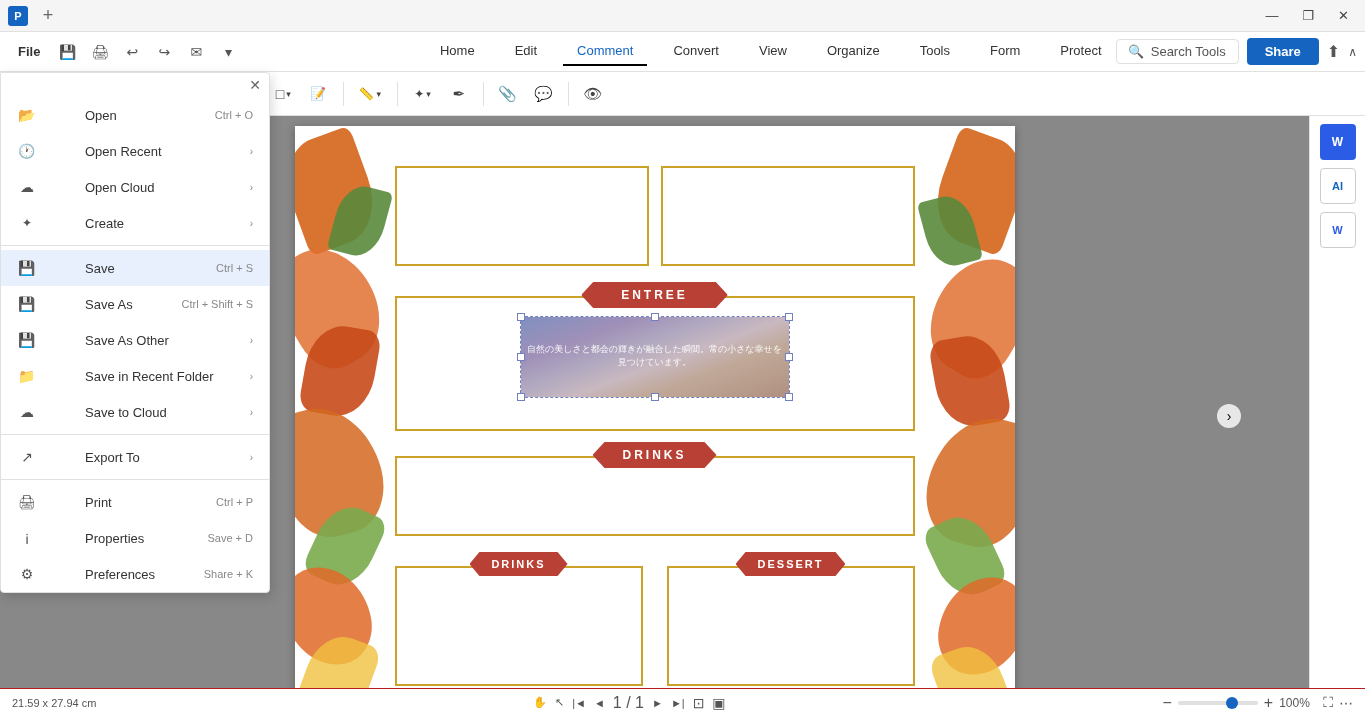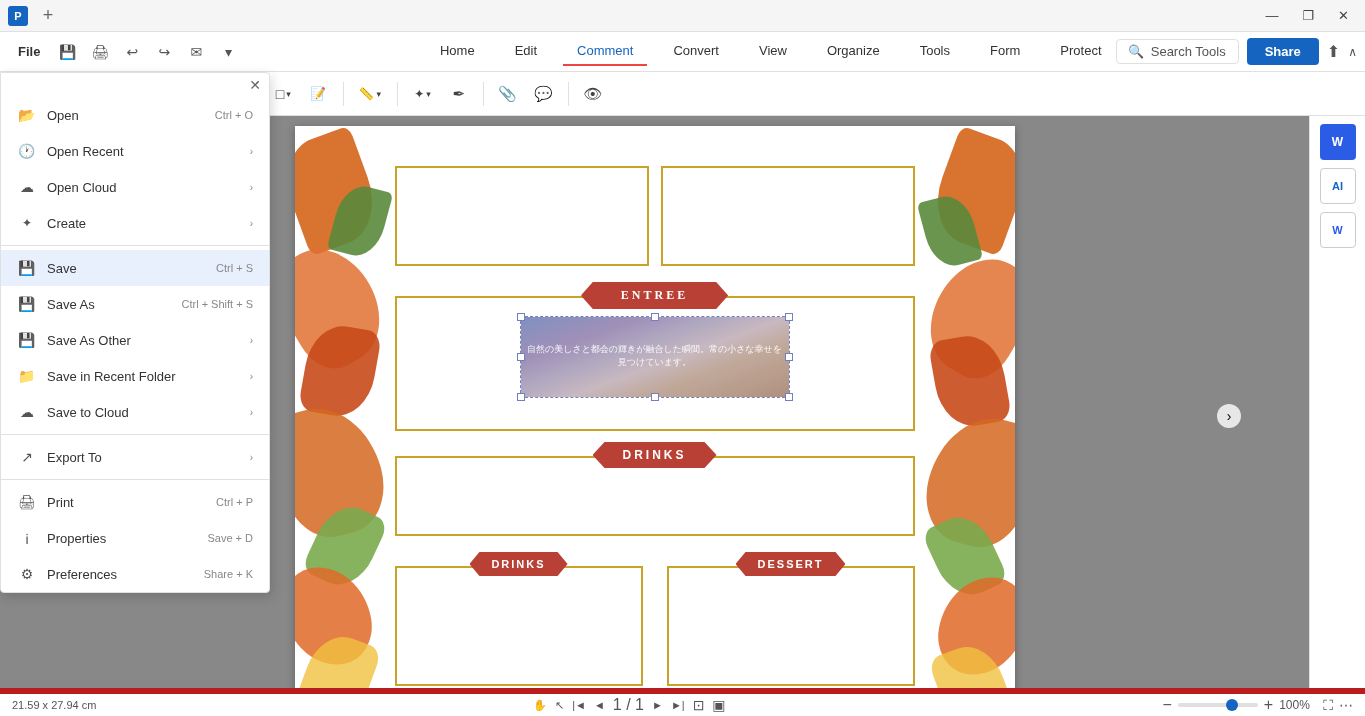--- a/index.html
+++ b/index.html
@@ -22,21 +22,21 @@
     
     .menu-bar {
       display: flex; align-items: center; height: 40px; background: white;
       padding: 0 8px; border-bottom: 1px solid #e0e0e0;
     }
     .menu-left { display: flex; align-items: center; gap: 4px; flex: 1; }
     .menu-file { font-size: 13px; font-weight: 600; color: #333; padding: 4px 10px; cursor: pointer; }
     .menu-icon-btn { width: 28px; height: 28px; display: flex; align-items: center; justify-content: center; cursor: pointer; color: #555; font-size: 14px; border-radius: 4px; }
     .menu-center { display: flex; gap: 12px; }
     .menu-item { font-size: 13px; color: #333; padding: 6px 14px; cursor: pointer; border-radius: 4px; }
-    .menu-item.active { color: #1565c0; border-bottom: 2px solid #ef4444; border-radius: 0; }
+    .menu-item.active { color: #1565c0; border-bottom: 2px solid #000000; border-radius: 0; }
     .menu-right { display: flex; align-items: center; gap: 8px; }
     .search-tools { display: flex; align-items: center; gap: 6px; padding: 4px 12px; border: 1px solid #e0e0e0; border-radius: 4px; font-size: 13px; color: #555; cursor: pointer; }
     .share-btn { background: #1565c0; color: white; border: none; padding: 6px 18px; border-radius: 4px; font-size: 13px; font-weight: 600; cursor: pointer; }
     .upload-icon { font-size: 16px; color: #555; cursor: pointer; }
     .expand-icon { font-size: 12px; color: #555; cursor: pointer; }
 
     
     .toolbar {
       display: flex; align-items: center; height: 44px; background: white;
       padding: 0 12px; border-bottom: 1px solid #e0e0e0; gap: 4px;
@@ -53,21 +53,21 @@
       position: absolute; top: 72px; left: 0; width: 270px;
       background: white; border: 1px solid #e0e0e0; box-shadow: 2px 4px 12px rgba(0,0,0,0.15);
       z-index: 100; border-radius: 0 4px 4px 4px;
     }
     .dropdown-item {
       display: flex; align-items: center; padding: 8px 16px;
       cursor: pointer; font-size: 13px; color: #333; position: relative;
     }
     .dropdown-item.active { background: #e8f0fe; }
     .dropdown-item .icon { width: 20px; height: 20px; margin-right: 10px; display: flex; align-items: center; justify-content: center; font-size: 14px; color: #555; }
-    .dropdown-item .label { flex: 1; }
+    .dropdown-item .label { flex: 1; margin-left: 38px; }
     .dropdown-item .shortcut { font-size: 11px; color: #888; margin-left: auto; }
     .dropdown-item .arrow { font-size: 10px; color: #888; margin-left: 8px; }
     .dropdown-separator { height: 1px; background: #e0e0e0; margin: 4px 0; }
 
     
     .pdf-area {
       flex: 1; background: #888; overflow: hidden; position: relative;
       display: flex; align-items: flex-start; justify-content: center;
     }
     .pdf-page {
@@ -79,21 +79,21 @@
     
     .sidebar-right {
       width: 56px; background: white; border-left: 1px solid #e0e0e0;
       display: flex; flex-direction: column; align-items: center; padding-top: 8px; gap: 8px;
     }
     .sidebar-icon { width: 36px; height: 36px; display: flex; align-items: center; justify-content: center; cursor: pointer; font-size: 16px; color: #555; border-radius: 4px; }
 
     
     .bottom-bar {
       position: absolute; bottom: 0; left: 0; right: 0; height: 28px;
-      background: white; border-top: 6px solid #b91c1c;
+      background: white; border-top: 1px solid #b91c1c;
       display: flex; align-items: center; padding: 0 12px; gap: 8px; font-size: 11px; color: #555;
     }
     .bottom-center { flex: 1; display: flex; align-items: center; justify-content: center; gap: 8px; }
     .bottom-right { display: flex; align-items: center; gap: 6px; }
     .zoom-slider { width: 80px; height: 4px; background: #e0e0e0; border-radius: 2px; position: relative; }
     .zoom-thumb { position: absolute; top: -4px; left: 60%; width: 12px; height: 12px; background: #1565c0; border-radius: 50%; }
 
     
     .nav-arrow {
       position: absolute; top: 50%; transform: translateY(-50%);
@@ -230,21 +230,21 @@
           <div style="position:absolute;top:520px;right:20px;width:65px;height:85px;background:#f0c040;border-radius:20% 50%;transform:rotate(-20deg);opacity:0.8;"></div>
         </div>
       </div>
 
       <div style="display:flex;margin:40px 100px 0 100px;gap:12px;position:relative;z-index:5;">
         <div style="flex:1;border:2px solid #c9a227;height:100px;background:white;"></div>
         <div style="flex:1;border:2px solid #c9a227;height:100px;background:white;"></div>
       </div>
 
       <div style="position:relative;margin:30px 100px 0 100px;border:2px solid #c9a227;height:135px;background:white;z-index:5;">
-        <div style="position:absolute;top:-16px;left:50%;transform:translateX(-50%);background:#b84035;color:white;font-size:12px;font-weight:700;letter-spacing:3px;padding:6px 40px;clip-path:polygon(12px 0%,calc(100% - 12px) 0%,100% 50%,calc(100% - 12px) 100%,12px 100%,0% 50%);white-space:nowrap;font-family:Liberation Serif, serif;">ENTREE</div>
+        <div style="position:absolute;top:-16px;left:50%;transform:translateX(-50%);background:#b84035;color:white;font-size:12px;font-weight:700;letter-spacing:3px;padding:6px 40px;clip-path:polygon(12px 0%,calc(100% - 12px) 0%,100% 50%,calc(100% - 12px) 100%,12px 100%,0% 50%);white-space:nowrap;">ENTREE</div>
 
         <div style="position:absolute;top:18px;left:50%;transform:translateX(-50%);width:270px;height:82px;border:1.5px dashed #7080c0;overflow:visible;">
           <div style="width:100%;height:100%;background:linear-gradient(160deg,#8090c0 0%,#a090b8 25%,#b0a8c0 40%,#c8b8c0 55%,#c0a898 70%,#b09080 100%);display:flex;align-items:center;justify-content:center;font-size:9px;color:rgba(255,255,255,0.9);text-align:center;padding:4px;line-height:1.4;font-family:Liberation Mono, monospace;">自然の美しさと都会の輝きが融合した瞬間。常の小さな幸せを見つけています。</div>
 
           <div style="position:absolute;top:-4px;left:-4px;width:8px;height:8px;background:white;border:1px solid #7080c0;"></div>
           <div style="position:absolute;top:-4px;right:-4px;width:8px;height:8px;background:white;border:1px solid #7080c0;"></div>
           <div style="position:absolute;bottom:-4px;left:-4px;width:8px;height:8px;background:white;border:1px solid #7080c0;"></div>
           <div style="position:absolute;bottom:-4px;right:-4px;width:8px;height:8px;background:white;border:1px solid #7080c0;"></div>
           <div style="position:absolute;top:-4px;left:50%;transform:translateX(-50%);width:8px;height:8px;background:white;border:1px solid #7080c0;"></div>
           <div style="position:absolute;bottom:-4px;left:50%;transform:translateX(-50%);width:8px;height:8px;background:white;border:1px solid #7080c0;"></div>

